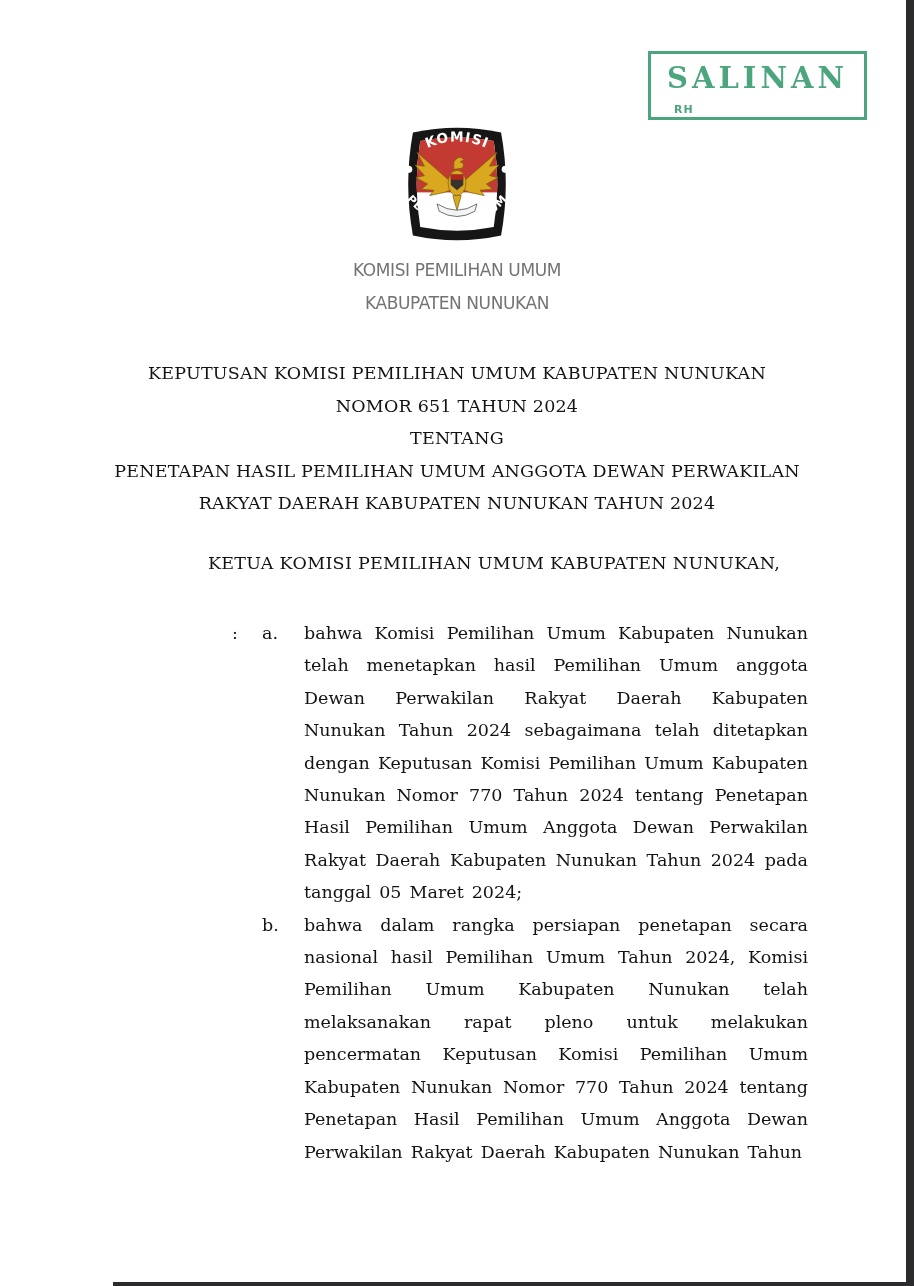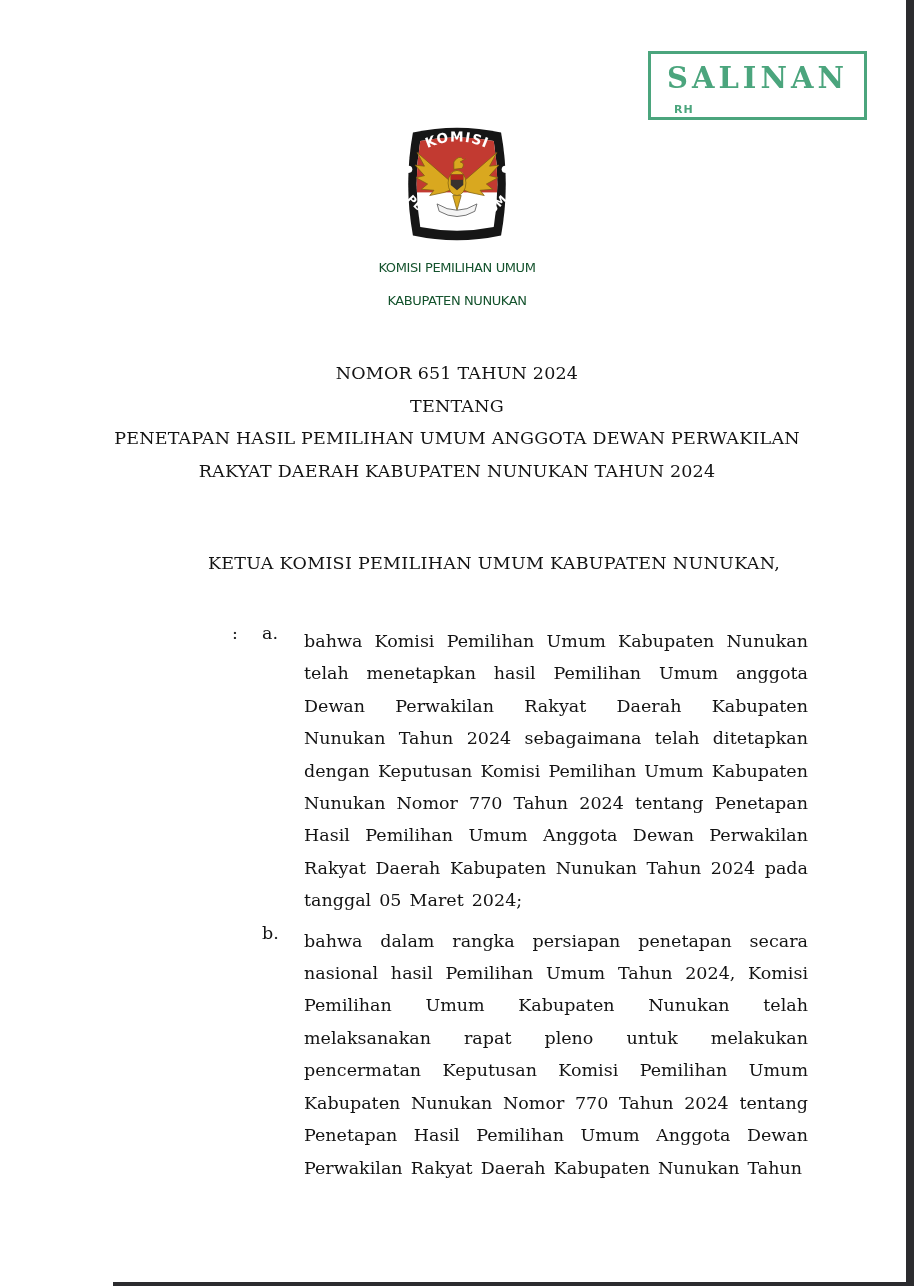--- a/index.html
+++ b/index.html
@@ -24,21 +24,21 @@
     position:absolute;left:23px;bottom:1px;font-size:11px;letter-spacing:1px;
     color:#4ba57d;font-family:"DejaVu Sans", sans-serif;font-weight:bold;
   }
 
   
   .logo{position:absolute;left:401px;top:120px;width:112px;height:128px;}
 
   
   .org-line{
     position:absolute;left:0;width:100%;text-align:center;
-    font-family:"DejaVu Sans", sans-serif;font-size:13px;letter-spacing:-0.4px;color:#14532d;
+    font-family:"DejaVu Sans", sans-serif;font-size:17px;letter-spacing:-0.4px;color:#737373;
   }
   .org-line1{top:260px;}
   .org-line2{top:293px;}
 
   
   .doc-title{
     position:absolute;top:357px;left:57px;width:800px;text-align:center;
     font-size:17.5px;line-height:32.6px;letter-spacing:0.2px;color:#131313;
   }
   .opening{
@@ -52,21 +52,21 @@
     font-size:17.5px;line-height:32.4px;color:#131313;
   }
   .cons-grid{display:grid;grid-template-columns:124px 30px 42px auto;}
   .cons-label{grid-column:1;grid-row:1;}
   .cons-colon{grid-column:2;grid-row:1;}
   .cons-marker-a{grid-column:3;grid-row:1;}
   .cons-text-a{grid-column:4;grid-row:1;}
   .cons-marker-b{grid-column:3;grid-row:2;}
   .cons-text-b{grid-column:4;grid-row:2;}
   .cons-text{
-    text-align:justify;text-align-last:left;word-spacing:2.5px;margin-top:8px;
+    text-align:justify;text-align-last:left;word-spacing:2.5px;
   }
 </style>
 </head>
 <body>
 
 <div class="edge-right"></div>
 <div class="edge-bottom"></div>
 
 <div class="stamp">
   <div class="stamp-label">SALINAN</div>
@@ -109,20 +109,21 @@
       <path d="M49,72 L53,86 L57,72 Z" fill="#d9a81f" stroke="#7e5f10" stroke-width="0.7"></path>
       <path d="M34,80 Q53,92 72,80 L70,87 Q53,97 36,87 Z" fill="#f4f4f4" stroke="#5a5a5a" stroke-width="0.8"></path>
     </g>
   </svg>
 </div>
 
 <div class="org-line org-line1">KOMISI PEMILIHAN UMUM</div>
 <div class="org-line org-line2">KABUPATEN NUNUKAN</div>
 
 <div class="doc-title">
+  <div>KEPUTUSAN KOMISI PEMILIHAN UMUM KABUPATEN NUNUKAN</div>
   <div>NOMOR 651 TAHUN 2024</div>
   <div>TENTANG</div>
   <div>PENETAPAN HASIL PEMILIHAN UMUM ANGGOTA DEWAN PERWAKILAN</div>
   <div>RAKYAT DAERAH KABUPATEN NUNUKAN TAHUN 2024</div>
 </div>
 
 <div class="opening">KETUA KOMISI PEMILIHAN UMUM KABUPATEN NUNUKAN,</div>
 
 <div class="considerations">
   <div class="cons-grid">

